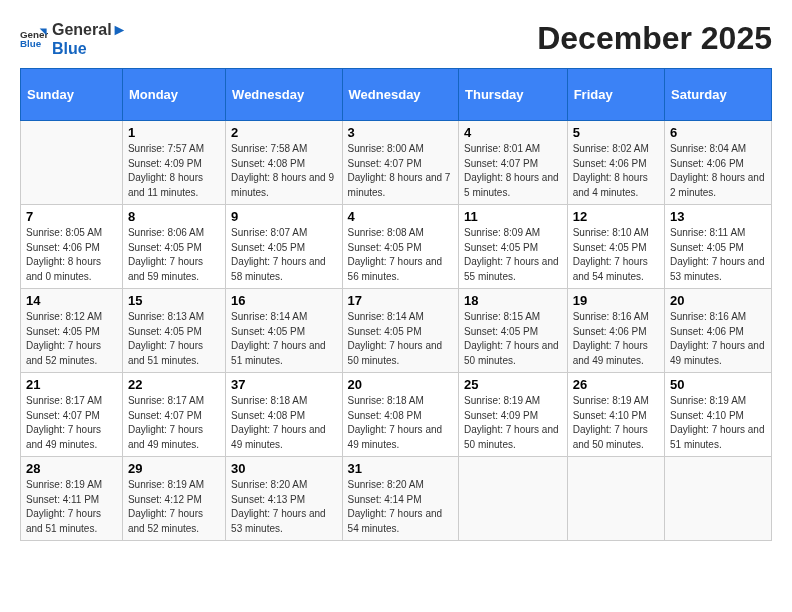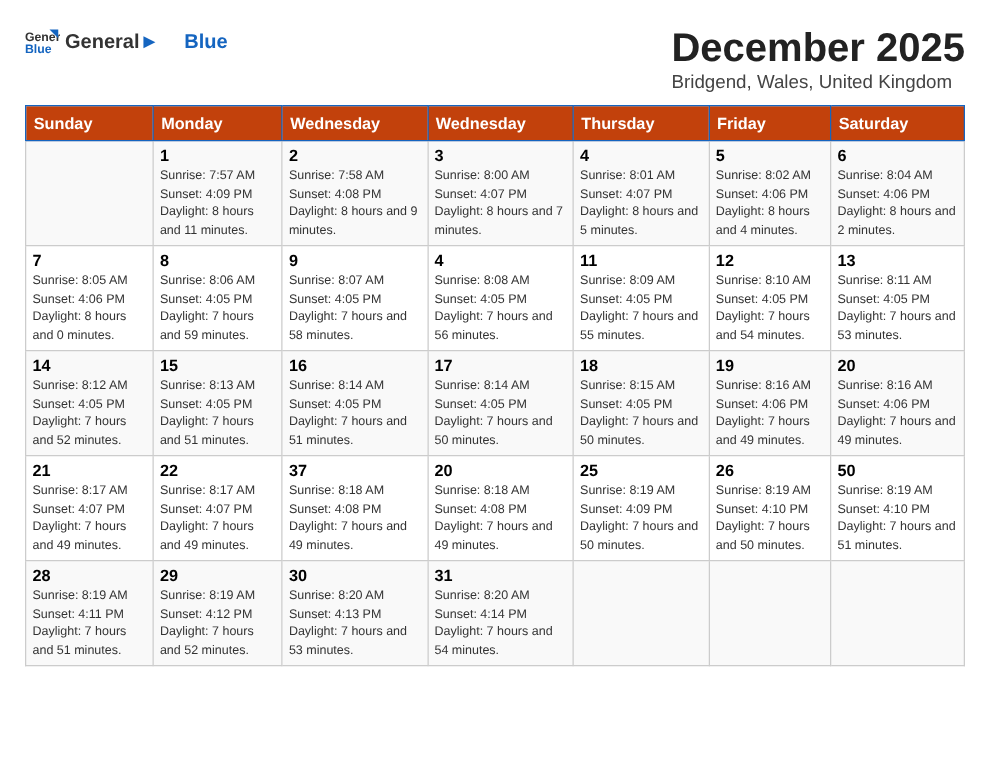--- a/index.html
+++ b/index.html
@@ -19,41 +19,41 @@
     .logo {
       display: flex;
       align-items: center;
       gap: 4px;
     }
     .logo-icon {
       width: 28px;
       height: 28px;
     }
     .title-area {
-      text-align: left;
+      text-align: right;
     }
     .main-title {
       font-size: 32px;
       font-weight: bold;
       color: #222;
     }
     .subtitle {
       font-size: 15px;
       color: #444;
     }
     table {
       width: 100%;
       border-collapse: collapse;
       font-size: 11px;
     }
     thead tr th {
-      background-color: #c2410c;
+      background-color: #3b82f6;
       color: #fff;
       text-align: left;
-      padding: 6px 6px;
+      padding: 18px 6px;
       font-size: 13px;
       font-weight: bold;
       border: 1px solid #1565c0;
     }
     tbody tr td {
       border: 1px solid #ccc;
       vertical-align: top;
       padding: 4px 5px;
       min-height: 80px;
       height: 80px;
@@ -81,30 +81,29 @@
 </head>
 <body>
 
 <div class="header-area">
   <div class="logo">
     <svg class="logo-icon" viewBox="0 0 40 40">
       <text y="18" font-size="14" font-weight="bold" fill="#333">General</text>
       <text y="32" font-size="14" font-weight="bold" fill="#1565c0">Blue</text>
       <polygon points="28,5 38,5 38,15" fill="#1565c0"></polygon>
     </svg>
-    <div style="display:flex;flex-direction:row;gap:20px;">
+    <div style="display:flex;flex-direction:column;">
       <span style="font-size:16px;font-weight:bold;color:#333;line-height:1.2;">
         General<span style="color:#1565c0;">►</span>
       </span>
       <span style="font-size:16px;font-weight:bold;color:#1565c0;line-height:1.2;">Blue</span>
     </div>
   </div>
   <div class="title-area">
     <div class="main-title">December 2025</div>
-    <div class="subtitle">Bridgend, Wales, United Kingdom</div>
   </div>
 </div>
 
 <table>
   <thead>
     <tr>
     <th>Sunday</th>
         <th>Monday</th>
         <th>Wednesday</th>
         <th>Wednesday</th>

